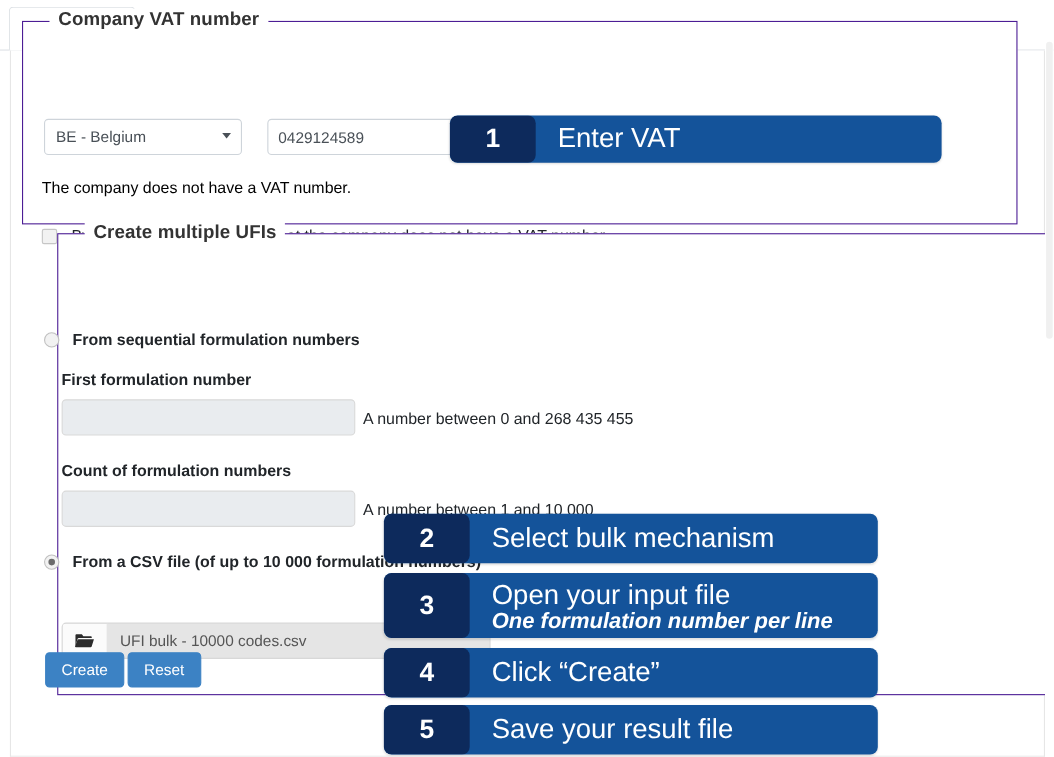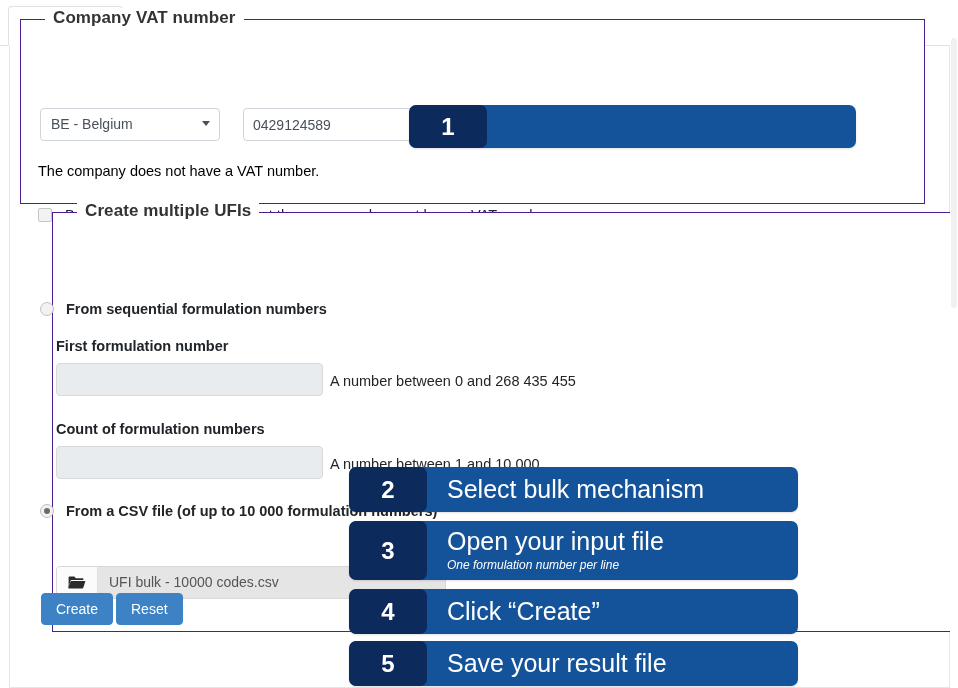--- a/index.html
+++ b/index.html
@@ -331,23 +331,23 @@
     justify-content: center;
     padding-left: 20px;
     color: #ffffff;
   }
   .callout .title {
     font-size: 25px;
     line-height: 29px;
     white-space: nowrap;
   }
   .callout .sub {
-    font-size: 12px;
+    font-size: 20px;
     font-style: italic;
-    font-weight: normal;
+    font-weight: bold;
     line-height: 19px;
     white-space: nowrap;
   }
   .co-1 { left: 409px; top: 105px;  width: 447px; height: 43px; }
   .co-2 { left: 349px; top: 467px;  width: 449px; height: 45px; }
   .co-3 { left: 349px; top: 521px;  width: 449px; height: 59px; }
   .co-4 { left: 349px; top: 589px;  width: 449px; height: 45px; }
   .co-5 { left: 349px; top: 641px;  width: 449px; height: 45px; }
 
   
@@ -434,20 +434,23 @@
     </svg>
   </div>
   <div class="file-name">UFI bulk - 10000 codes.csv</div>
 </div>
 
 <button class="btn btn-create">Create</button>
 <button class="btn btn-reset">Reset</button>
 
 <div class="callout co-1">
   <div class="num">1</div>
+  <div class="body">
+    <div class="title">Enter VAT</div>
+  </div>
 </div>
 
 <div class="callout co-2">
   <div class="num">2</div>
   <div class="body">
     <div class="title">Select bulk mechanism</div>
   </div>
 </div>
 
 <div class="callout co-3">

